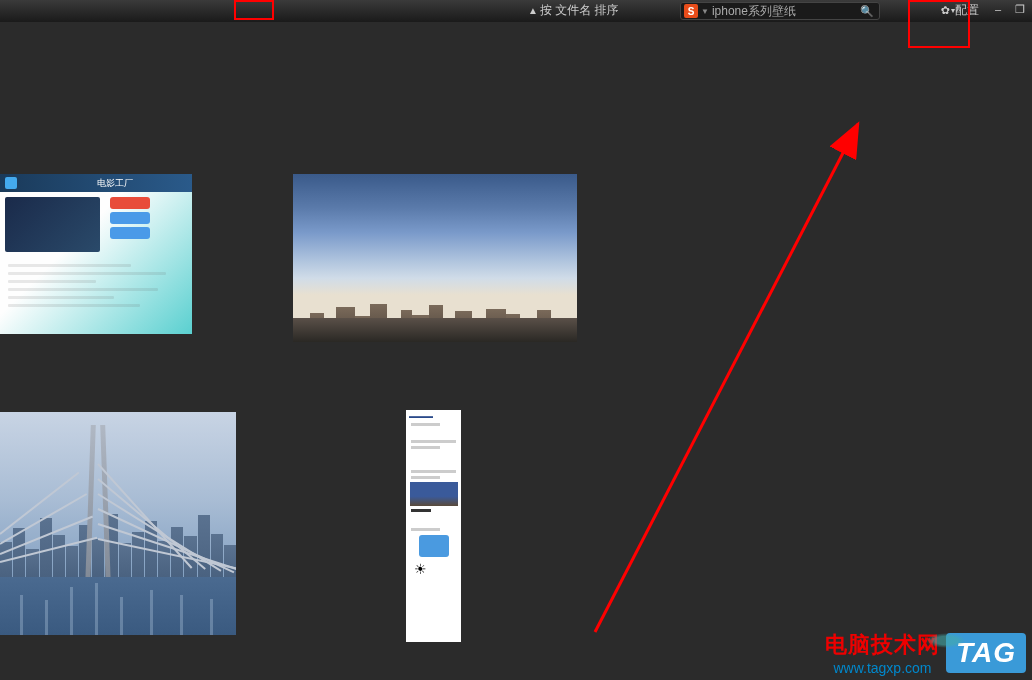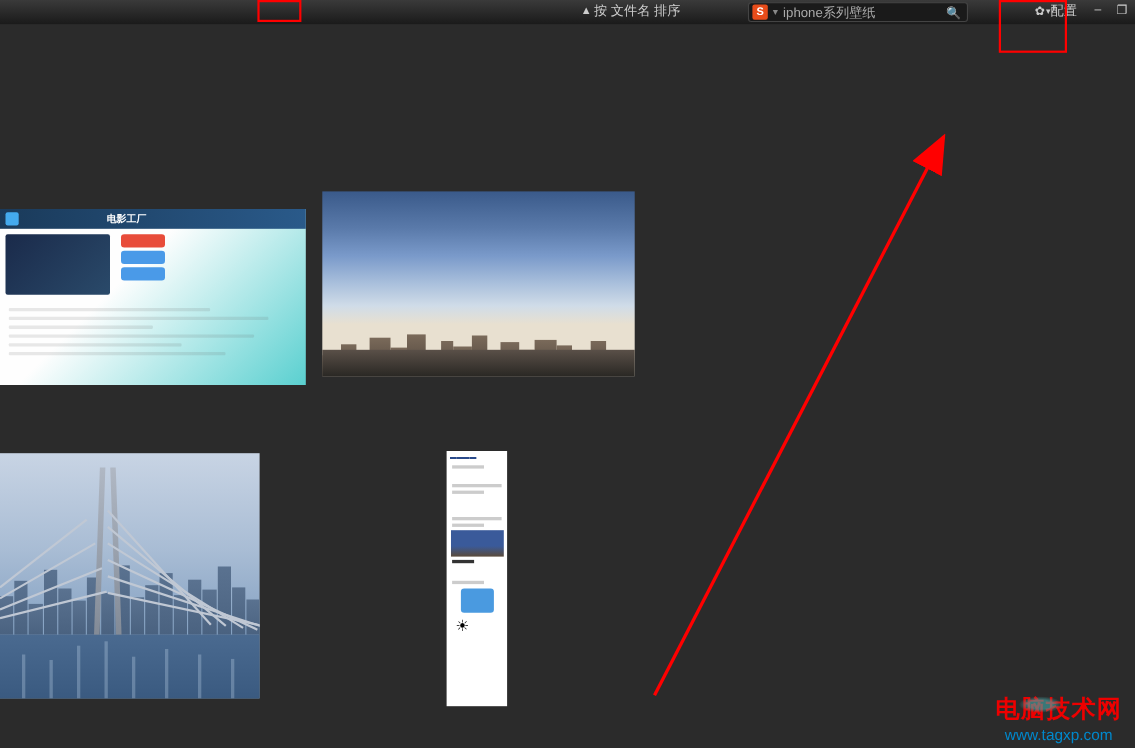--- a/index.html
+++ b/index.html
@@ -107,24 +107,23 @@
       color: #ccc;
       font-size: 11px;
     }
     .win-btn { cursor: pointer; width: 14px; text-align: center; }
     
     .content { position: relative; width: 100%; height: 658px; }
     
     .thumb { position: absolute; }
     
     .thumb1 {
-      left: 0; top: 168px; width: 278px; height: 160px;
+      left: 0; top: 152px; width: 192px; height: 160px;
       background: linear-gradient(135deg, #fefefe 40%, #5ad0d0 100%);
       position: absolute;
-      font-weight: bold;
     }
     .t1-header {
       height: 18px;
       background: linear-gradient(to right, #1a3a5a, #2a5a8a);
       display: flex;
       align-items: center;
       padding-left: 5px;
     }
     .t1-logo { width: 12px; height: 12px; background: #4ae; border-radius: 2px; }
     .t1-title { color: #fff; font-size: 9px; margin-left: 80px; }
@@ -411,13 +410,14 @@
   </defs>
   <line x1="595" y1="632" x2="858" y2="124" stroke="#f00" stroke-width="3" marker-end="url(#arrowhead)"></line>
 </svg>
 
 <div class="watermark">
   <div class="wm-swoosh"></div>
   <div class="wm-text">
     <div class="wm-cn">电脑技术网</div>
     <div class="wm-url">www.tagxp.com</div>
   </div>
+  <div class="wm-tag">TAG</div>
 </div>
 
 </body></html>

